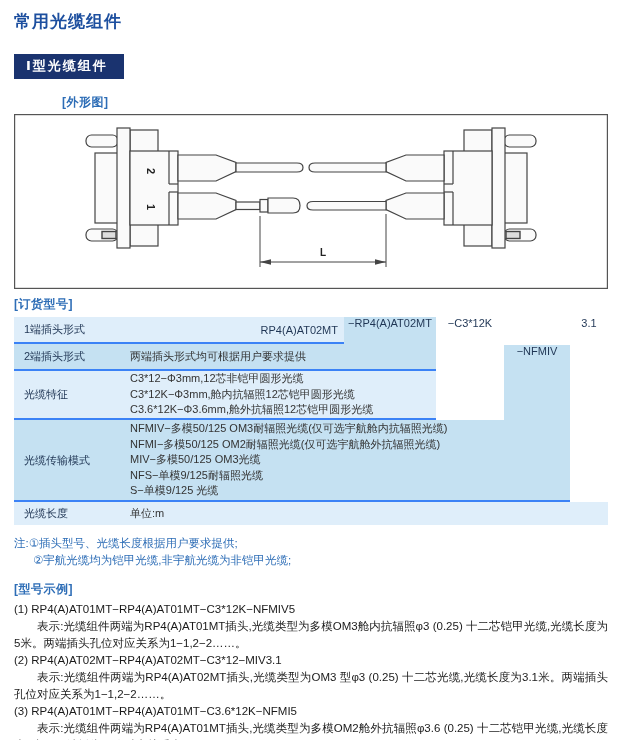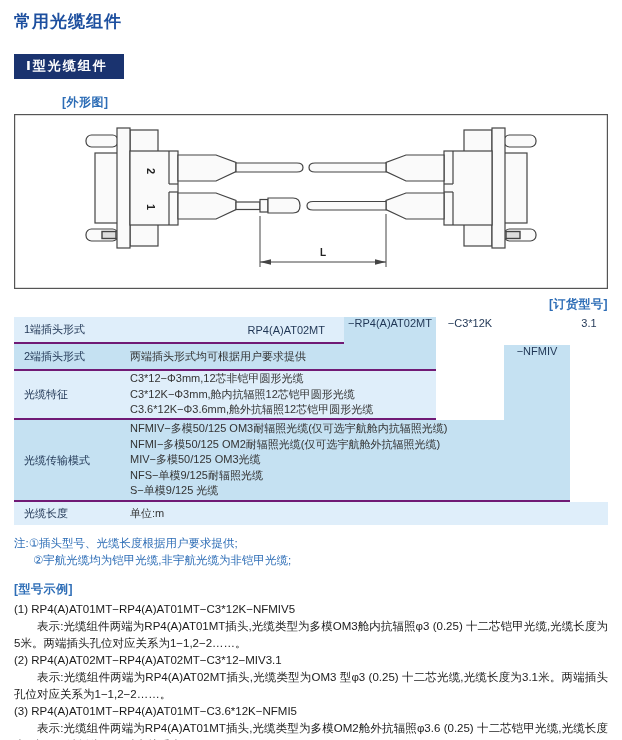--- a/index.html
+++ b/index.html
@@ -14,38 +14,38 @@
     color:#1a1a1a;
   }
   .page{padding:10px 14px 0 14px;width:622px;}
   .title{font-size:17px;font-weight:bold;color:var(--title-blue);letter-spacing:1px;}
   .badge{
     display:inline-block;margin-top:21px;background:var(--badge-navy);color:#fff;
     font-size:13px;font-weight:bold;padding:3px 16px 4px 12px;letter-spacing:2px;
   }
   .bracket-heading{font-size:12px;font-weight:bold;color:var(--heading-blue);letter-spacing:.5px;}
   .h-outline{margin-top:15px;margin-left:48px;}
-  .h-order{margin-top:7px;text-align:right;}
+  .h-order{margin-top:7px;}
   .h-example{margin-top:12px;}
   .drawing-box{margin-top:3px;line-height:0;}
   
   .order-table{
     margin-top:4px;
     display:grid;width:594px;
     grid-template-columns:110px 220px 92px 68px 66px 38px;
     grid-template-rows:27px 27px 49px 82px 23px;
     font-size:11px;
   }
   .cell{display:flex;align-items:center;}
-  .cell.sep{border-bottom:2px solid #701a75;}
+  .cell.sep{border-bottom:2px solid #3b82f6;}
   .lab{background:var(--row-light);color:var(--table-label);padding-left:10px;}
   .lab.mid{background:var(--row-mid);}
   .val{color:var(--table-text);padding-left:6px;}
   .r1c1{grid-row:1;grid-column:1;}
-  .r1c2{grid-row:1;grid-column:2;background:var(--row-light);justify-content:flex-end;padding-right:19px;color:var(--table-label);}
+  .r1c2{grid-row:1;grid-column:2;background:var(--row-light);justify-content:flex-end;padding-right:6px;color:var(--table-label);}
   .colA{grid-row:1/3;grid-column:3;background:var(--row-mid);}
   .colB{grid-row:1/4;grid-column:4;background:#fff;}
   .colC{grid-row:1/5;grid-column:5;background:var(--row-mid);margin-top:28px;}
   .colD{grid-row:1/5;grid-column:6;background:#fff;}
   .code{display:flex;justify-content:center;align-items:flex-start;padding-top:0;color:var(--table-label);}
   .r2c1{grid-row:2;grid-column:1;}
   .r2c2{grid-row:2;grid-column:2;background:var(--row-mid);}
   .r3c1{grid-row:3;grid-column:1;}
   .r3c2{grid-row:3;grid-column:2/4;background:var(--row-light);}
   .r4c1{grid-row:4;grid-column:1;}

